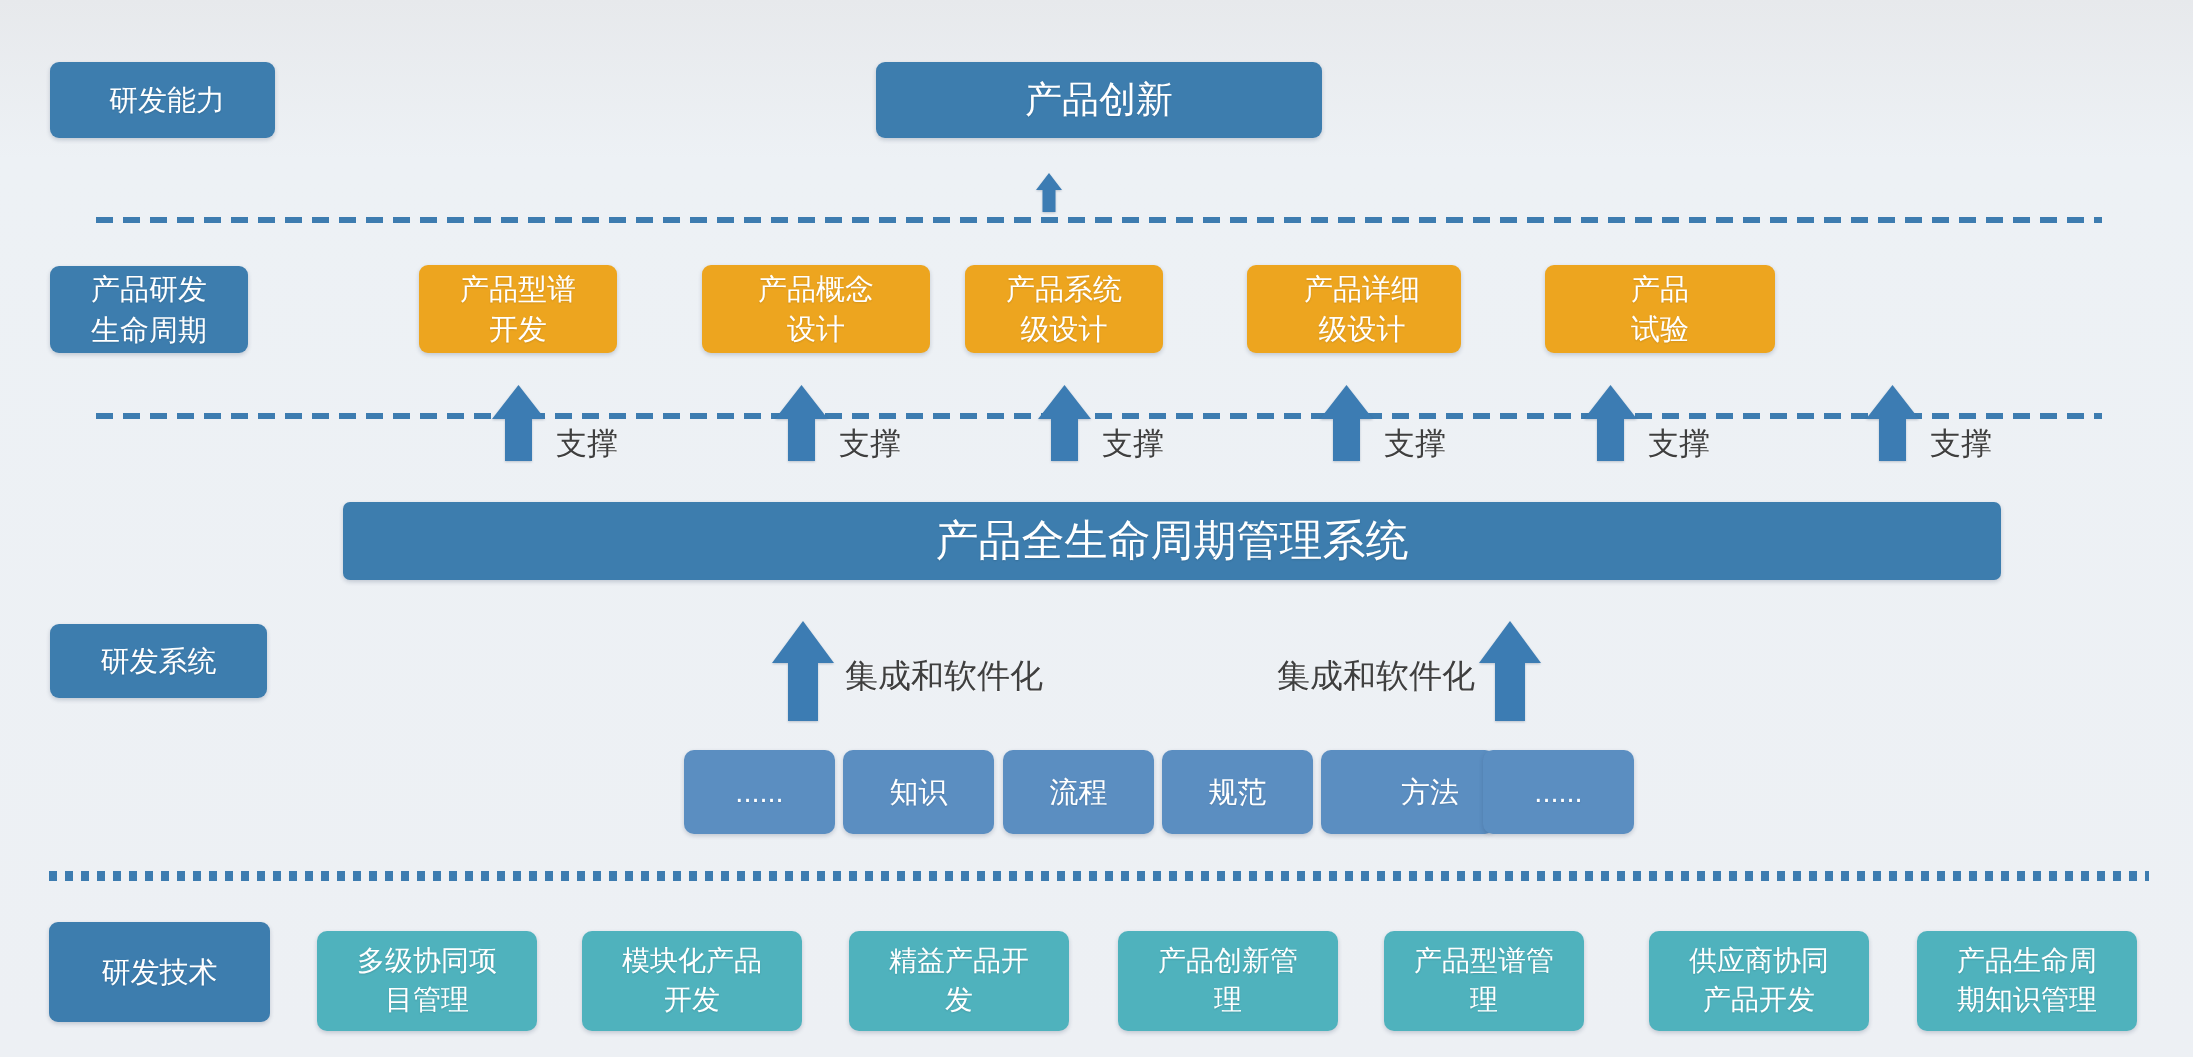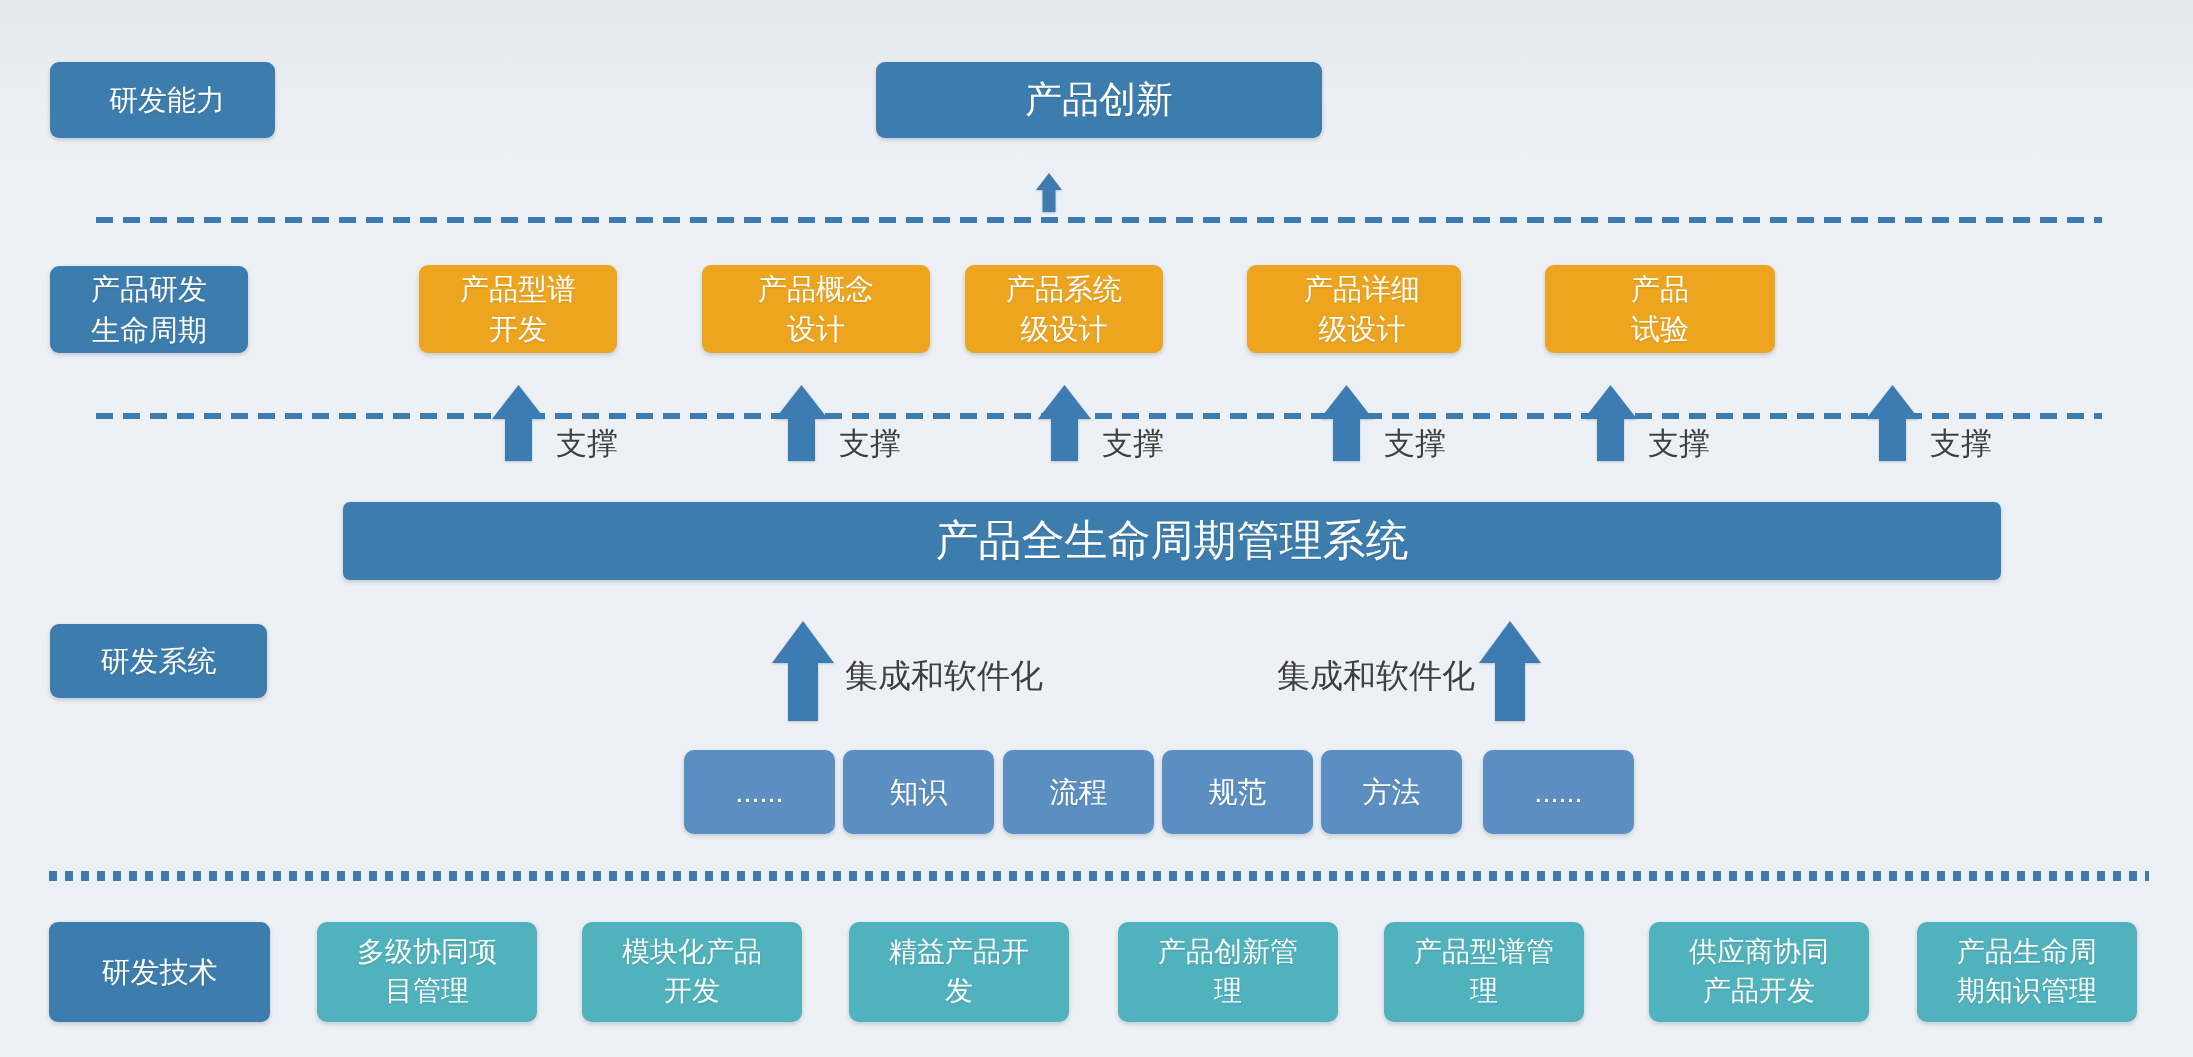--- a/index.html
+++ b/index.html
@@ -11,21 +11,21 @@
   .box{
     position:absolute;display:flex;align-items:center;justify-content:center;
     color:#ffffff;text-align:center;white-space:pre-line;
     border-radius:9px;font-size:29px;line-height:1.38;
     box-shadow:0 2px 4px rgba(40,60,90,.22);
     text-shadow:0 1px 2px rgba(0,0,0,.12);
   }
   .dark{background:var(--dark);}
   .orange{background:var(--orange);}
   .mid{background:var(--mid);border-radius:10px;}
-  .teal{background:var(--teal);border-radius:10px;font-size:28px;}
+  .teal{background:var(--teal);border-radius:10px;font-size:28px;margin-top:9px;}
   .bar{font-size:43px;border-radius:7px;}
   .dash{
     position:absolute;height:6px;
     background:repeating-linear-gradient(90deg,var(--line) 0 17px,transparent 17px 27px);
   }
   .dots{
     position:absolute;height:10px;
     background:repeating-linear-gradient(90deg,var(--line) 0 8px,transparent 8px 16px);
   }
   .arrow{position:absolute;color:var(--arrow);}
@@ -120,21 +120,21 @@
   <div class="arrow" style="left:1479px;top:621px;width:62px;height:100px;">
     <svg viewBox="0 0 62 100">
         <polygon fill="currentColor" points="31,0 62,42 46,42 46,100 16,100 16,42 0,42"></polygon>
       </svg>
     </div>
 
   <div class="box mid" style="left:684px;top:750px;width:151px;height:84px;">......</div>
   <div class="box mid" style="left:843px;top:750px;width:151px;height:84px;">知识</div>
   <div class="box mid" style="left:1003px;top:750px;width:151px;height:84px;">流程</div>
   <div class="box mid" style="left:1162px;top:750px;width:151px;height:84px;">规范</div>
-  <div class="box mid" style="left:1321px;top:750px;width:141px;height:84px;">方法</div>
+  <div class="box mid" style="left:1321px;top:750px;width:130px;height:84px;padding-left:44px;">方法</div>
   <div class="box mid" style="left:1483px;top:750px;width:151px;height:84px;">......</div>
 
   <div class="dots" style="left:49px;top:871px;width:2100px;"></div>
 
   <div class="box dark" style="left:49px;top:922px;width:221px;height:100px;">研发技术</div>
 
   <div class="box teal" style="left:317px;top:922px;width:220px;height:100px;">多级协同项
 目管理</div>
   <div class="box teal" style="left:582px;top:922px;width:220px;height:100px;">模块化产品
 开发</div>

